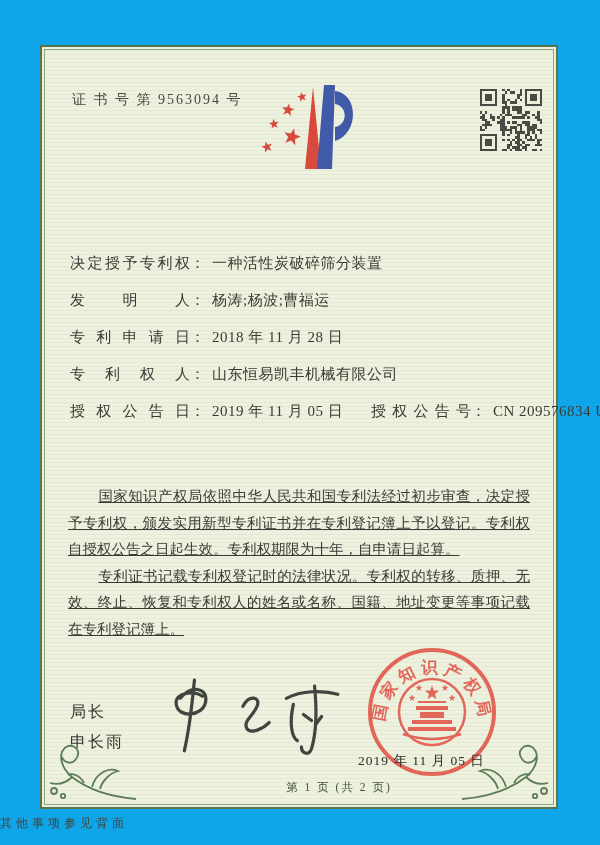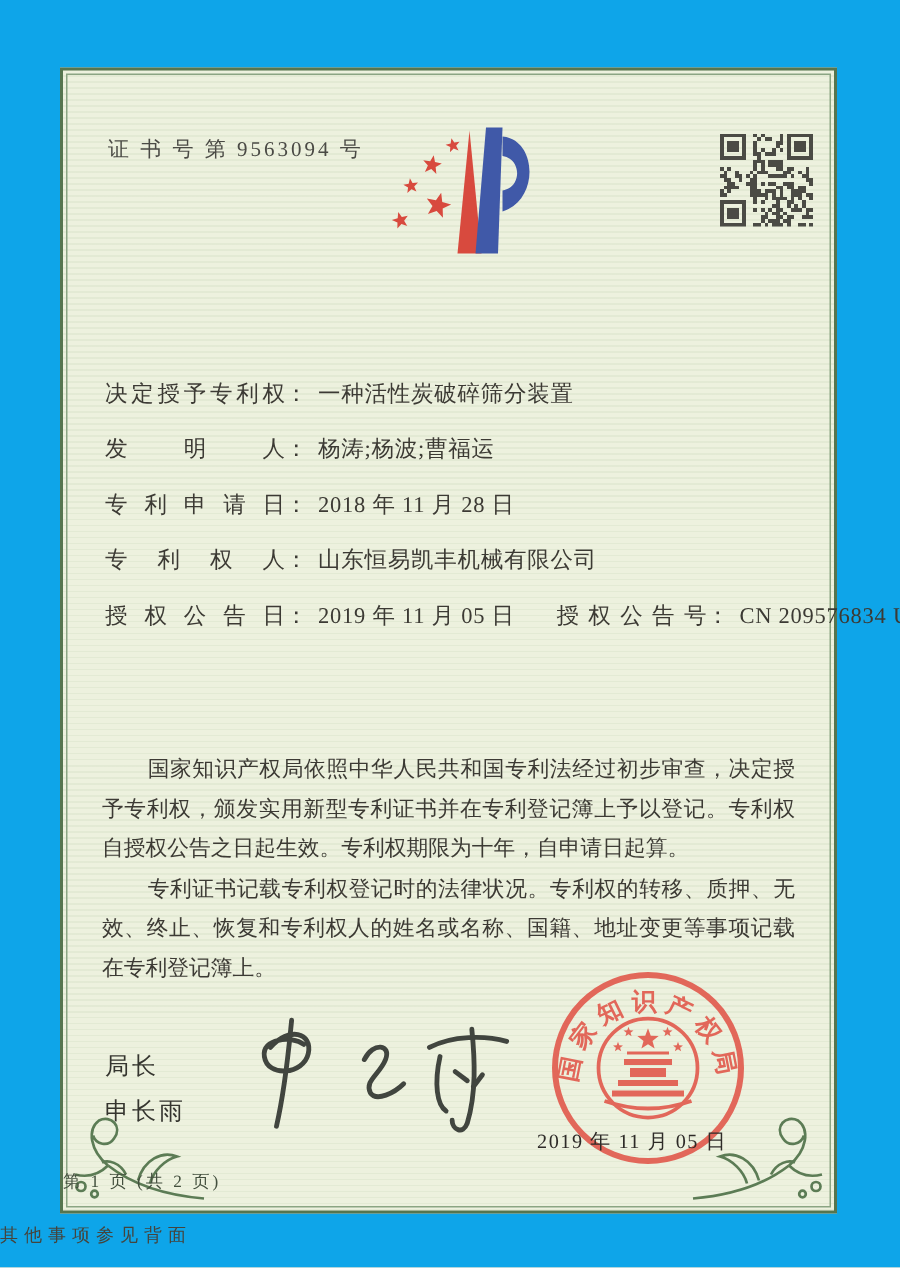--- a/index.html
+++ b/index.html
@@ -18,35 +18,35 @@
          font-size:31px;font-weight:bold;letter-spacing:9px;color:#33332e;}
 
   .fields{position:absolute;left:28px;top:206px;width:474px;font-size:15px;color:#3c3a34;}
   .frow{line-height:21px;margin-bottom:16px;white-space:nowrap;}
   .flabel{display:inline-block;width:120px;text-align:justify;text-align-last:justify;}
   .fcolon{display:inline-block;}
   .fvalue{margin-left:7px;letter-spacing:0.5px;text-align:right;}
   .fpair2{margin-left:24px;}
   .fpair2 .flabel{width:100px;}
 
-  .body-text{position:absolute;left:26px;top:453px;width:462px;font-size:14.5px;
-             line-height:26.5px;text-align:justify;color:#3c3a34;}
+  .body-text{position:absolute;left:26px;top:436px;width:462px;font-size:14.5px;
+             line-height:26.5px;text-align:justify;color:#3c3a34;text-decoration:underline;}
   .body-text p{margin:0;text-indent:2.1em;}
 
   .commissioner{position:absolute;left:28px;top:650px;font-size:16px;line-height:30px;
                 letter-spacing:2px;color:#35352f;}
   .signature{position:absolute;left:108px;top:628px;width:212px;height:88px;}
 
   .stamp{position:absolute;left:314px;top:593px;width:152px;height:160px;}
   .stamp svg{position:absolute;left:0;top:0;opacity:0.88;}
   .stamp-date{position:absolute;left:2px;top:112px;width:150px;font-size:13.5px;
               letter-spacing:1px;color:#2e2b28;white-space:nowrap;}
 
-  .page-no{position:absolute;left:0;bottom:12px;width:100%;
-           font-size:11.5px;letter-spacing:2px;color:#44503f;}
+  .page-no{position:absolute;left:0;bottom:12px;width:100%;text-align:center;
+           font-size:11.5px;letter-spacing:2px;color:#44503f;padding-left:40px;}
   .back-note{position:absolute;left:0;top:815px;width:100%;text-align:left;
              font-size:12px;letter-spacing:4px;color:#45443c;}
 
   .orn{position:absolute;bottom:5px;width:95px;height:95px;}
   .orn-r{right:5px;}
   .orn-l{left:5px;transform:scaleX(-1);}
   .hidden-defs{position:absolute;width:0;height:0;}
 </style>
 </head>
 <body>

